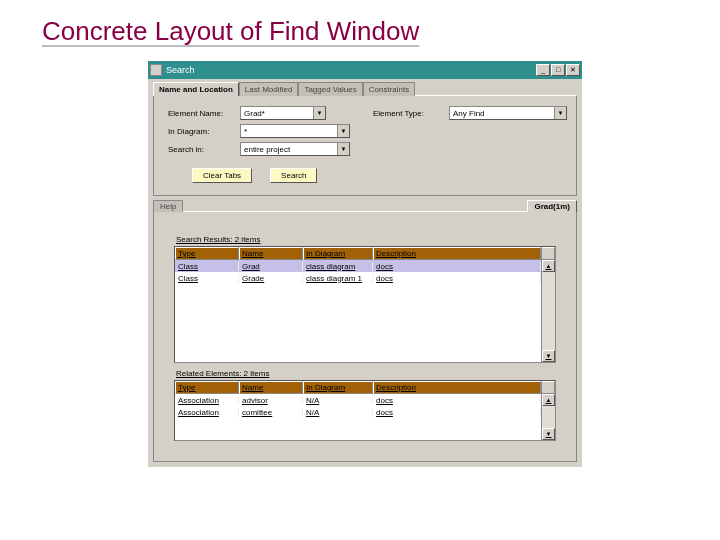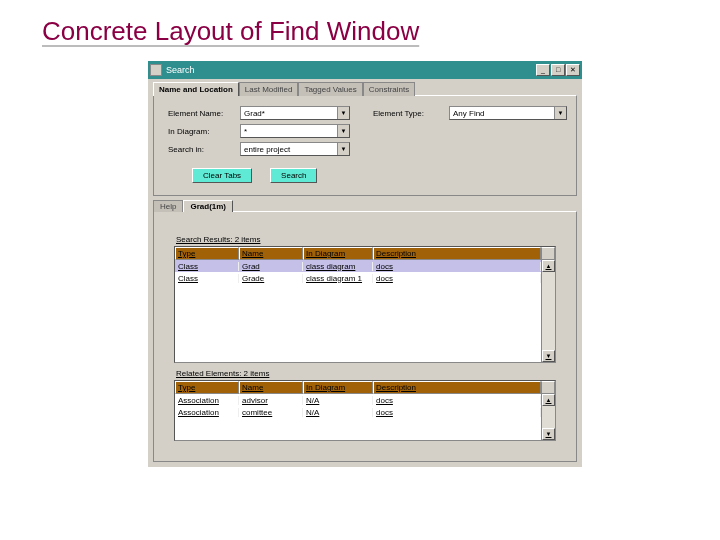--- a/index.html
+++ b/index.html
@@ -102,21 +102,21 @@
   .combo span { flex: 1; font-size: 8px; padding: 0 3px; white-space: nowrap; overflow: hidden; }
   .combo .drop {
     width: 12px; height: 12px;
     background: #d4d0c8;
     border-left: 1px solid #888;
     text-align: center;
     font-size: 6px;
     line-height: 12px;
   }
   .btn {
-    background: #5eead4;
+    background: #fef9c3;
     border: 1px solid #fff;
     border-right-color: #555; border-bottom-color: #555;
     font-size: 8px;
     padding: 2px 10px;
   }
   .btn-row { display: flex; gap: 18px; margin: 8px 0 4px 24px; }
   .subtabs .tab { font-size: 8px; padding: 1px 6px; }
   .results-label { font-size: 8px; margin: 3px 0 2px 2px; }
   .table {
     background: #fff;
@@ -180,21 +180,21 @@
       <div class="tab inactive">Last Modified</div>
       <div class="tab inactive">Tagged Values</div>
       <div class="tab inactive">Constraints</div>
     </div>
 
     <div class="panel">
       <div style="display:flex; gap:8px;">
         <div style="flex:1;">
           <div class="form-row">
             <div class="form-label">Element Name:</div>
-            <div class="combo" style="width:110px;">
+            <div class="combo" style="width:86px;">
               <span>Grad*</span>
               <div class="drop">▼</div>
             </div>
           </div>
           <div class="form-row">
             <div class="form-label">In Diagram:</div>
             <div class="combo" style="width:110px;">
               <span>*</span>
               <div class="drop">▼</div>
             </div>
@@ -216,21 +216,21 @@
             </div>
           </div>
         </div>
       </div>
       <div class="btn-row">
         <div class="btn">Clear Tabs</div>
         <div class="btn">Search</div>
       </div>
     </div>
 
-    <div class="tabrow subtabs" style="margin-top:4px;">
+    <div class="tabrow subtabs" style="margin-top:4px;justify-content:space-between;">
       <div class="tab inactive">Help</div>
       <div class="tab active">Grad(1m)</div>
     </div>
 
     <div class="panel" style="padding:20px;text-decoration:underline;">
       <div class="results-label">Search Results: 2 items</div>
       <div class="table">
         <div class="thead">
           <div class="th col-type">Type</div>
           <div class="th col-name">Name</div>

